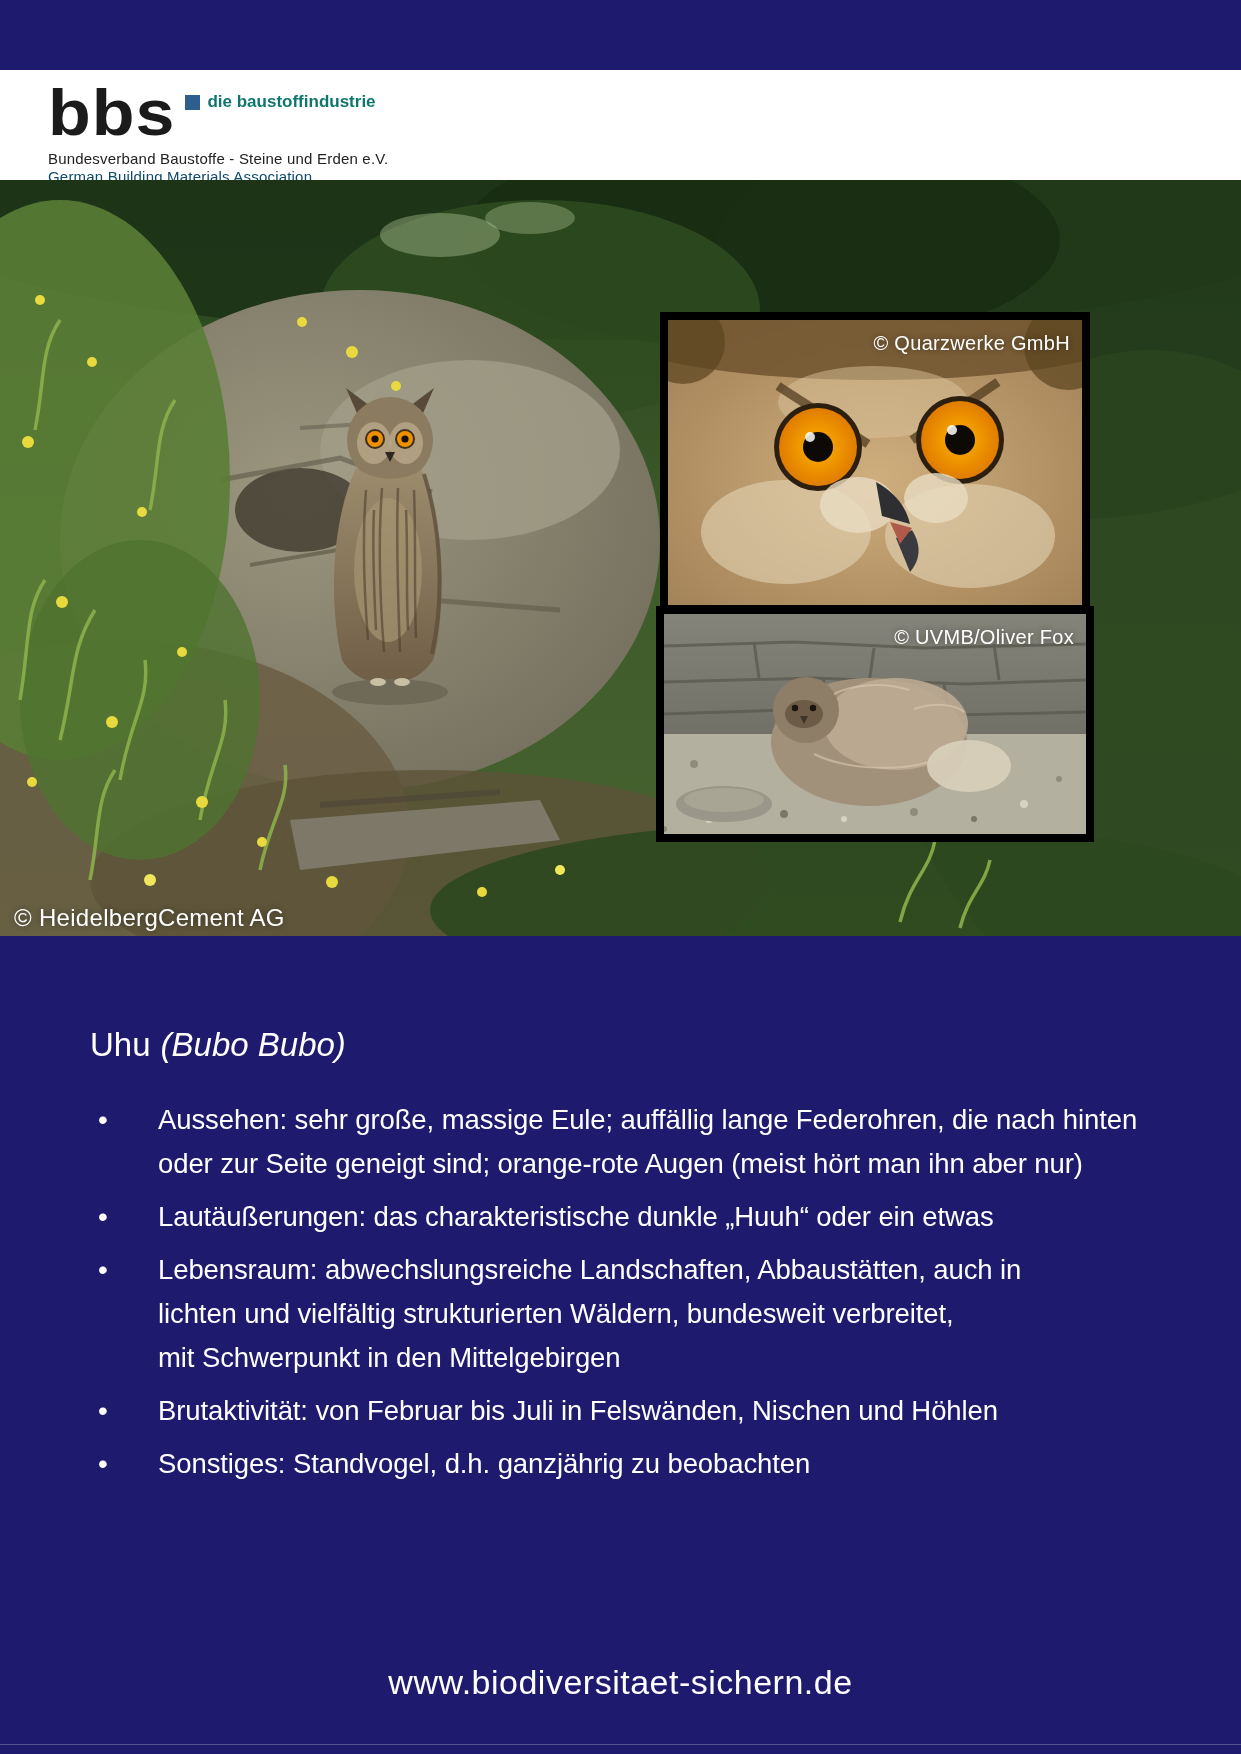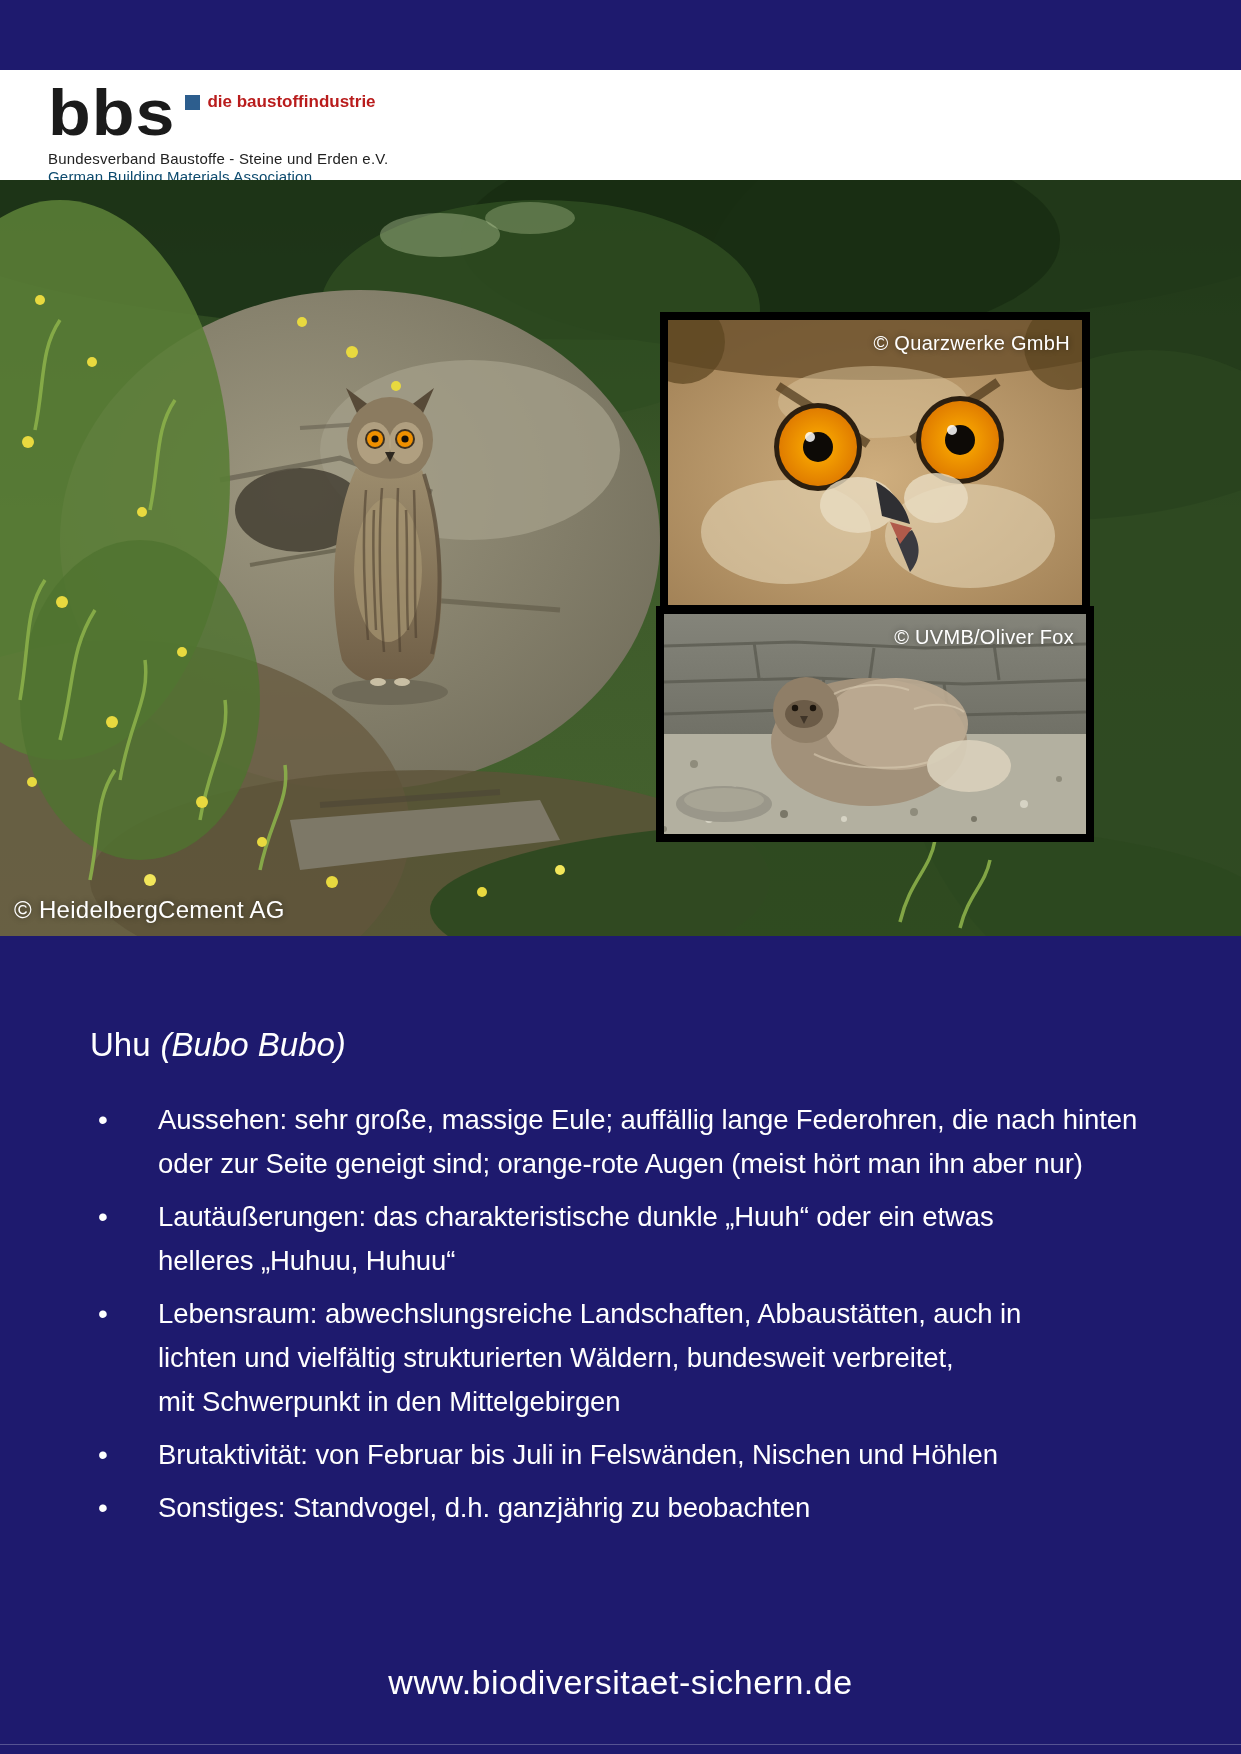--- a/index.html
+++ b/index.html
@@ -13,32 +13,32 @@
   
   .logo-band{position:absolute;left:0;top:70px;width:1241px;height:110px;background:#ffffff;padding-left:29px;}
   .logo{position:absolute;left:48px;top:16px;}
   .logo-top{display:flex;align-items:flex-start;}
   .bbs-acronym{
     font-size:70px;line-height:58px;font-weight:900;color:#1b1b1b;
     letter-spacing:1px;transform:scaleY(.92);transform-origin:top left;
   }
   .logo-tagline{display:flex;align-items:center;margin-left:10px;margin-top:6px;}
   .logo-square{width:15px;height:15px;background:#2d5e8e;display:inline-block;margin-right:7px;}
-  .tagline-text{font-size:17px;font-weight:700;color:#b91c1c;}
+  .tagline-text{font-size:17px;font-weight:700;color:#0f766e;}
   .org-de{font-size:15px;color:#222222;margin-top:6px;letter-spacing:.2px;}
   .org-en{font-size:15px;color:#0c4a6e;margin-top:1px;letter-spacing:.2px;}
   
   .photo-collage{position:absolute;left:0;top:180px;width:1241px;height:756px;overflow:hidden;}
   .main-photo{position:absolute;inset:0;}
   .main-photo svg{display:block;}
   .photo-credit{
     position:absolute;color:#ffffff;font-size:24px;letter-spacing:.3px;
     text-shadow:0 0 6px rgba(0,0,0,.45);
   }
-  .credit-main{left:14px;bottom:12px;}
+  .credit-main{left:14px;bottom:4px;}
   .inset{position:absolute;border:8px solid #000000;overflow:hidden;background:#9a7a50;text-decoration:underline;}
   .inset-1{left:660px;top:132px;width:414px;height:285px;}
   .inset-2{left:656px;top:426px;width:422px;height:220px;}
   .inset .photo-credit{font-size:20px;top:12px;right:12px;}
   
   .info-section{
     position:absolute;left:0;top:936px;width:1241px;height:818px;
     background:#1e1a6e;color:#ffffff;overflow:hidden;
   }
   .info-inner{padding:68px 40px 0 90px;}
@@ -291,21 +291,20 @@
     <span class="bullet-text">
               <div class="bullet-line">Aussehen: sehr große, massige Eule; auffällig lange Federohren, die nach hinten</div>
               <div class="bullet-line">oder zur Seite geneigt sind; orange-rote Augen (meist hört man ihn aber nur)</div>
             </span>
   </div>
 
   <div class="bullet-item">
     <span class="bullet-dot">•</span>
     <span class="bullet-text">
               <div class="bullet-line">Lautäußerungen: das charakteristische dunkle „Huuh“ oder ein etwas</div>
-              <div class="bullet-line">helleres „Huhuu, Huhuu“</div>
             </span>
   </div>
 
   <div class="bullet-item">
     <span class="bullet-dot">•</span>
     <span class="bullet-text">
               <div class="bullet-line">Lebensraum: abwechslungsreiche Landschaften, Abbaustätten, auch in</div>
               <div class="bullet-line">lichten und vielfältig strukturierten Wäldern, bundesweit verbreitet,</div>
               <div class="bullet-line">mit Schwerpunkt in den Mittelgebirgen</div>
             </span>

